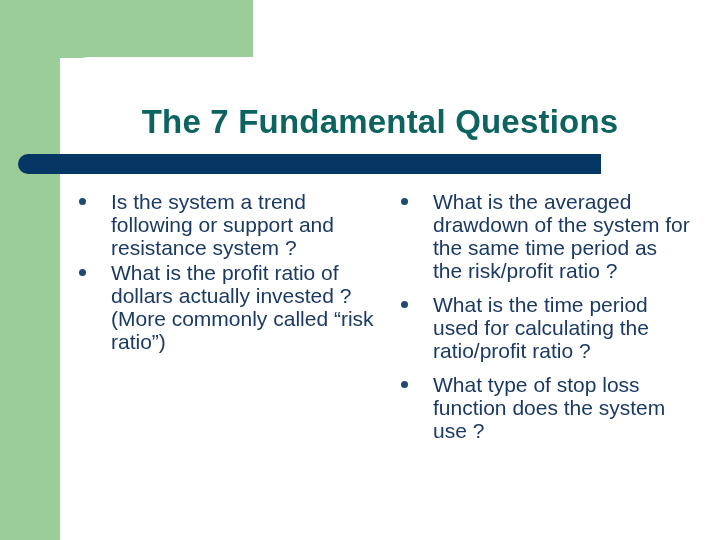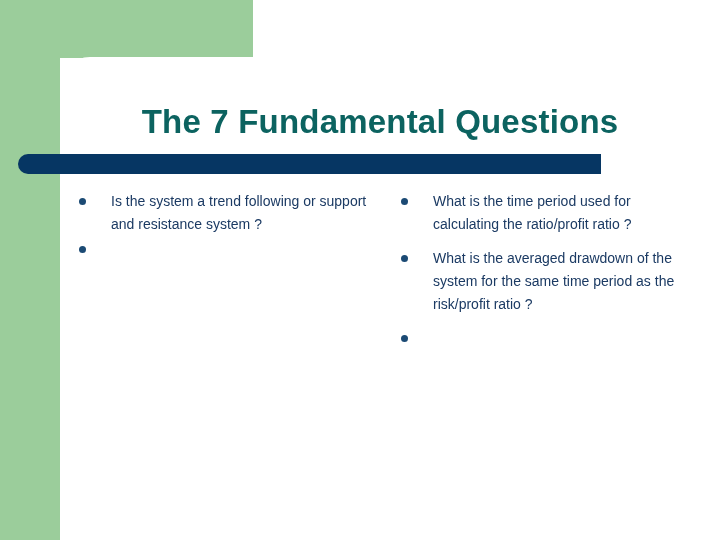--- a/index.html
+++ b/index.html
@@ -78,21 +78,21 @@
     position: absolute;
     top: 0;
   }
   .bullet-column.left  { left: 78px;  width: 305px; }
   .bullet-column.right { left: 400px; width: 290px; }
 
   .bullet-item {
     position: relative;
     padding-left: 33px;
     margin-bottom: 2px;
-    font-size: 14px;
+    font-size: 21px;
     line-height: 23px;
     color: #1b3a63;
   }
   .bullet-marker {
     position: absolute;
     left: 1px;
     top: 8px;
     width: 7px;
     height: 7px;
     border-radius: 50%;
@@ -123,37 +123,39 @@
 
       <div class="bullet-item">
         <span class="bullet-marker"></span>
         <span class="bullet-text">Is the system a trend following or support and resistance system ?</span>
       </div>
 
 
 
       <div class="bullet-item">
         <span class="bullet-marker"></span>
+        <span class="bullet-text">What is the profit ratio of dollars actually invested ? (More commonly called “risk ratio”)</span>
       </div>
 
     </div>
 
     <div class="bullet-column right">
 
       <div class="bullet-item">
         <span class="bullet-marker"></span>
+        <span class="bullet-text">What is the averaged drawdown of the system for the same time period as the risk/profit ratio ?</span>
+      </div>
+
+      <div class="bullet-item">
+        <span class="bullet-marker"></span>
         <span class="bullet-text">What is the time period used for calculating the ratio/profit ratio ?</span>
       </div>
 
       <div class="bullet-item">
         <span class="bullet-marker"></span>
-        <span class="bullet-text">What is the averaged drawdown of the system for the same time period as the risk/profit ratio ?</span>
-      </div>
-
-      <div class="bullet-item">
-        <span class="bullet-marker"></span>
+        <span class="bullet-text">What type of stop loss function does the system use ?</span>
       </div>
 
     </div>
 
   </div>
 
 </div>
 
 </body></html>

